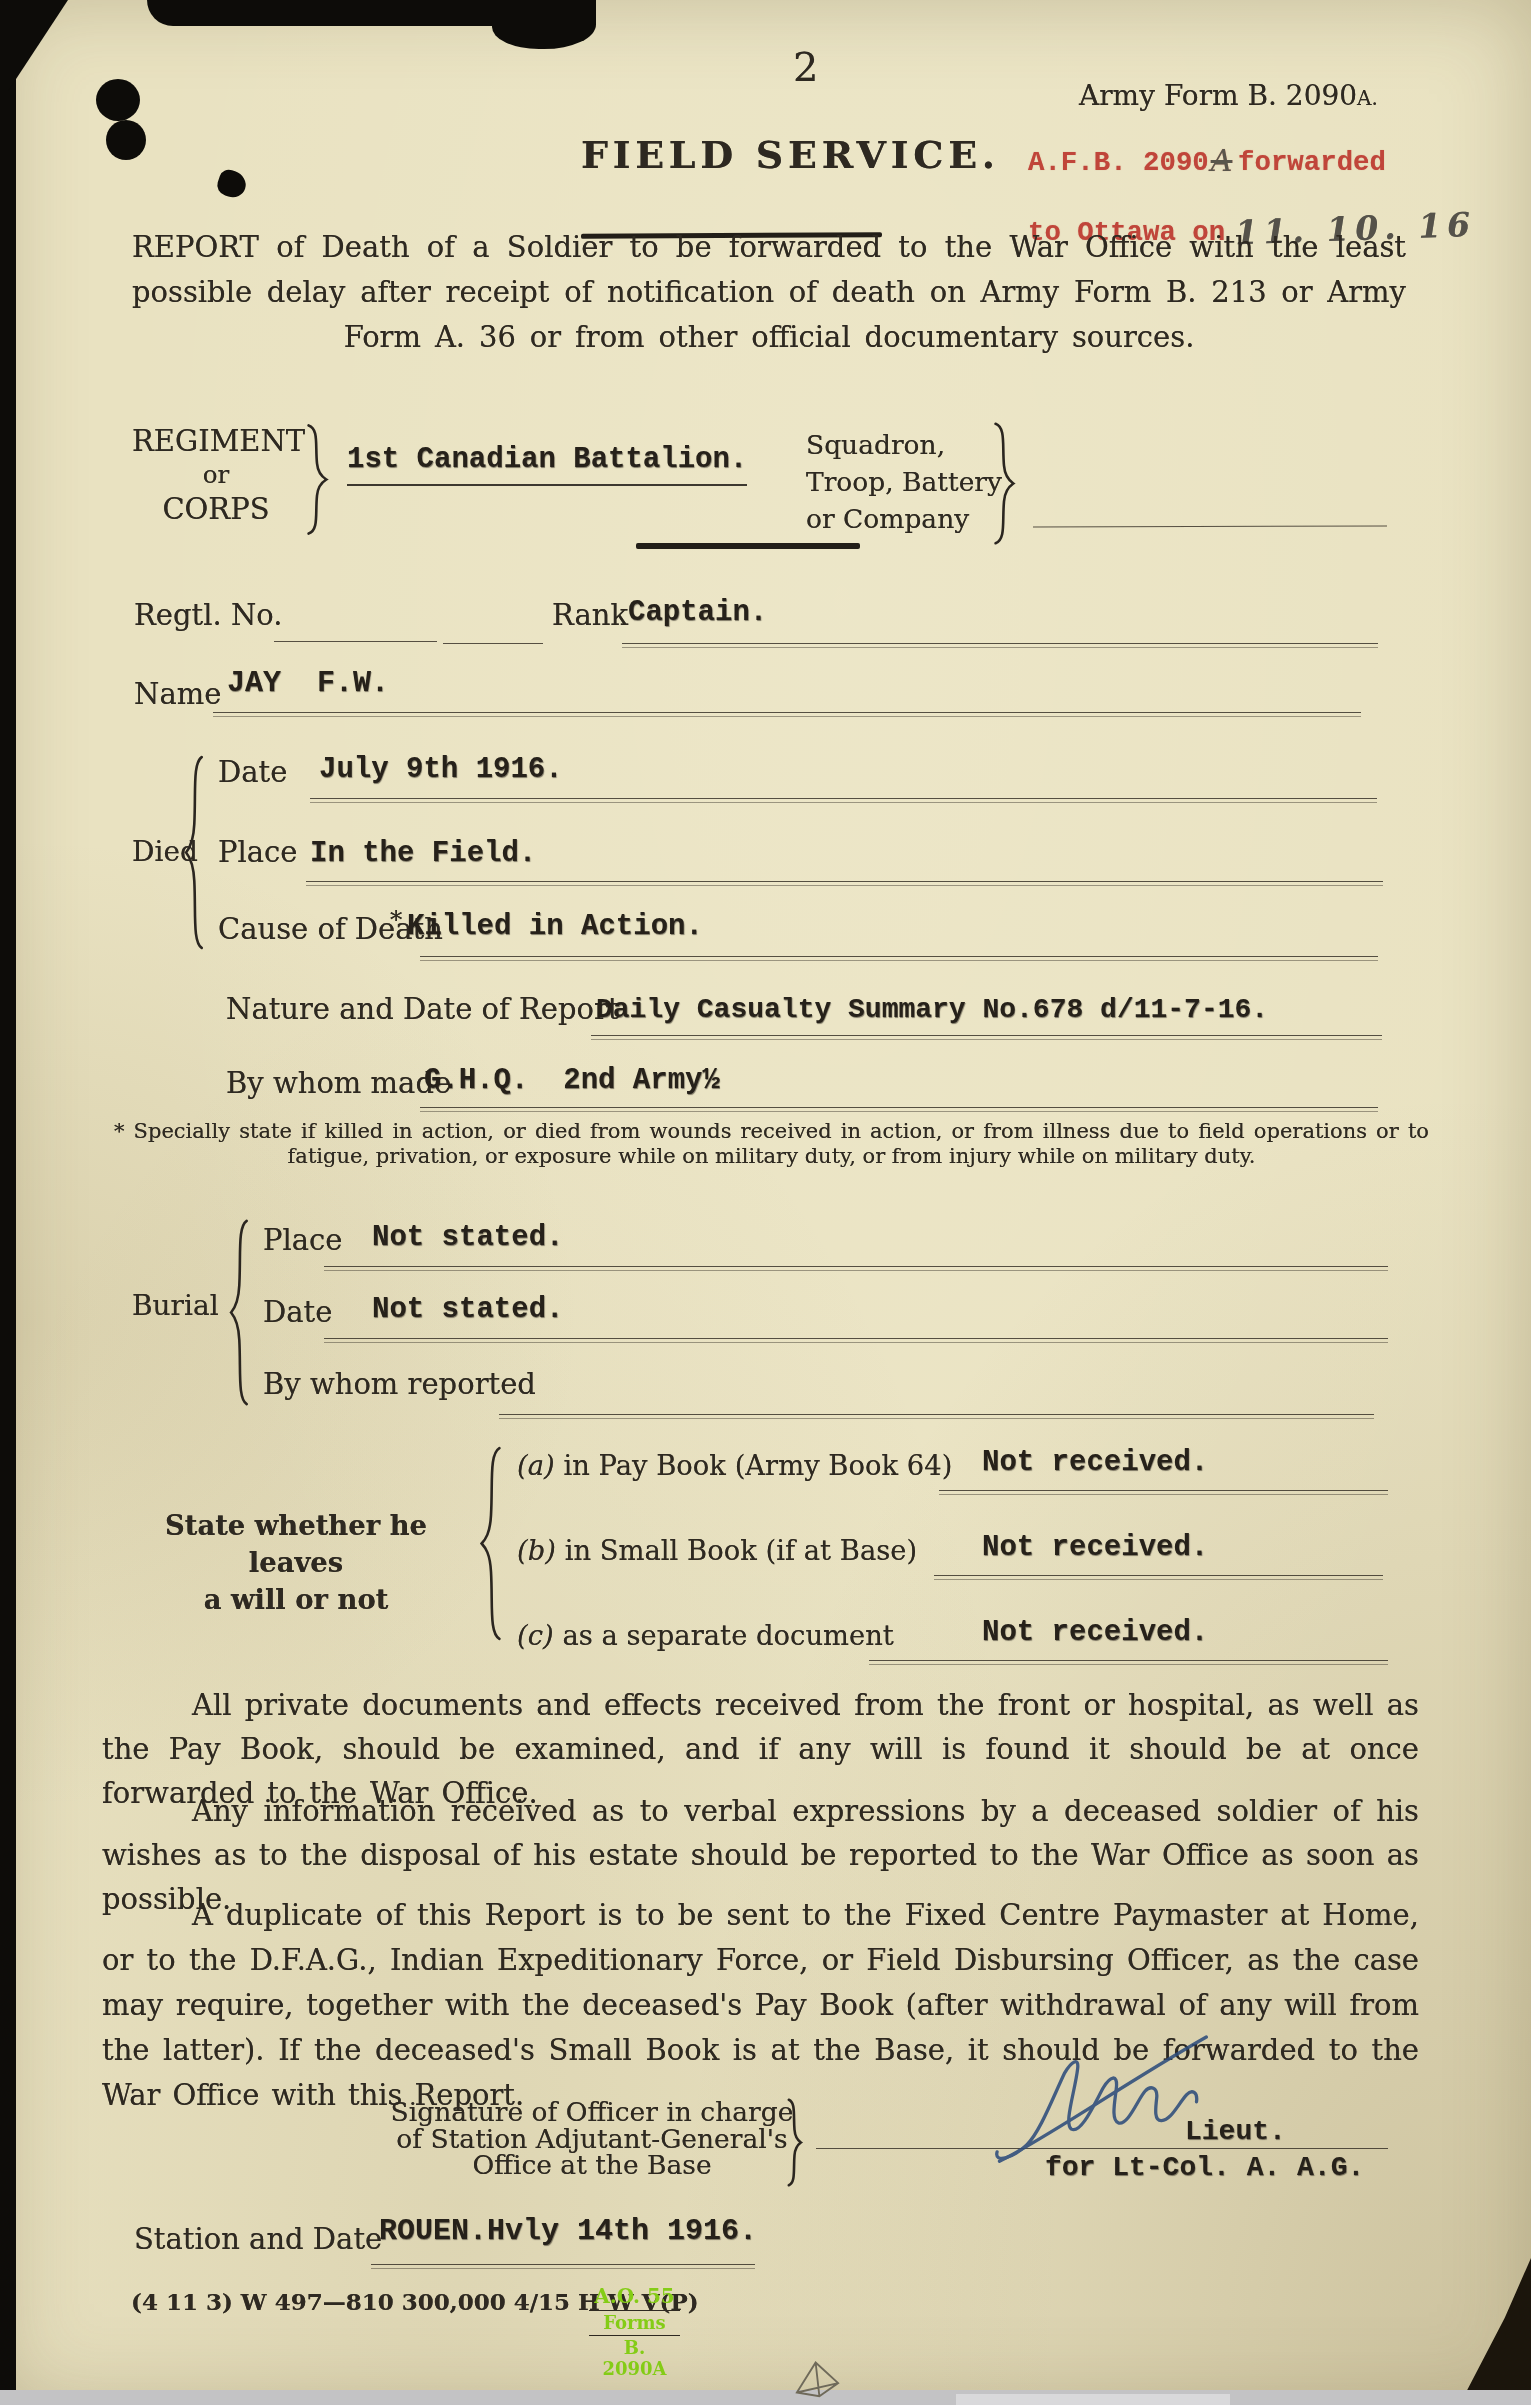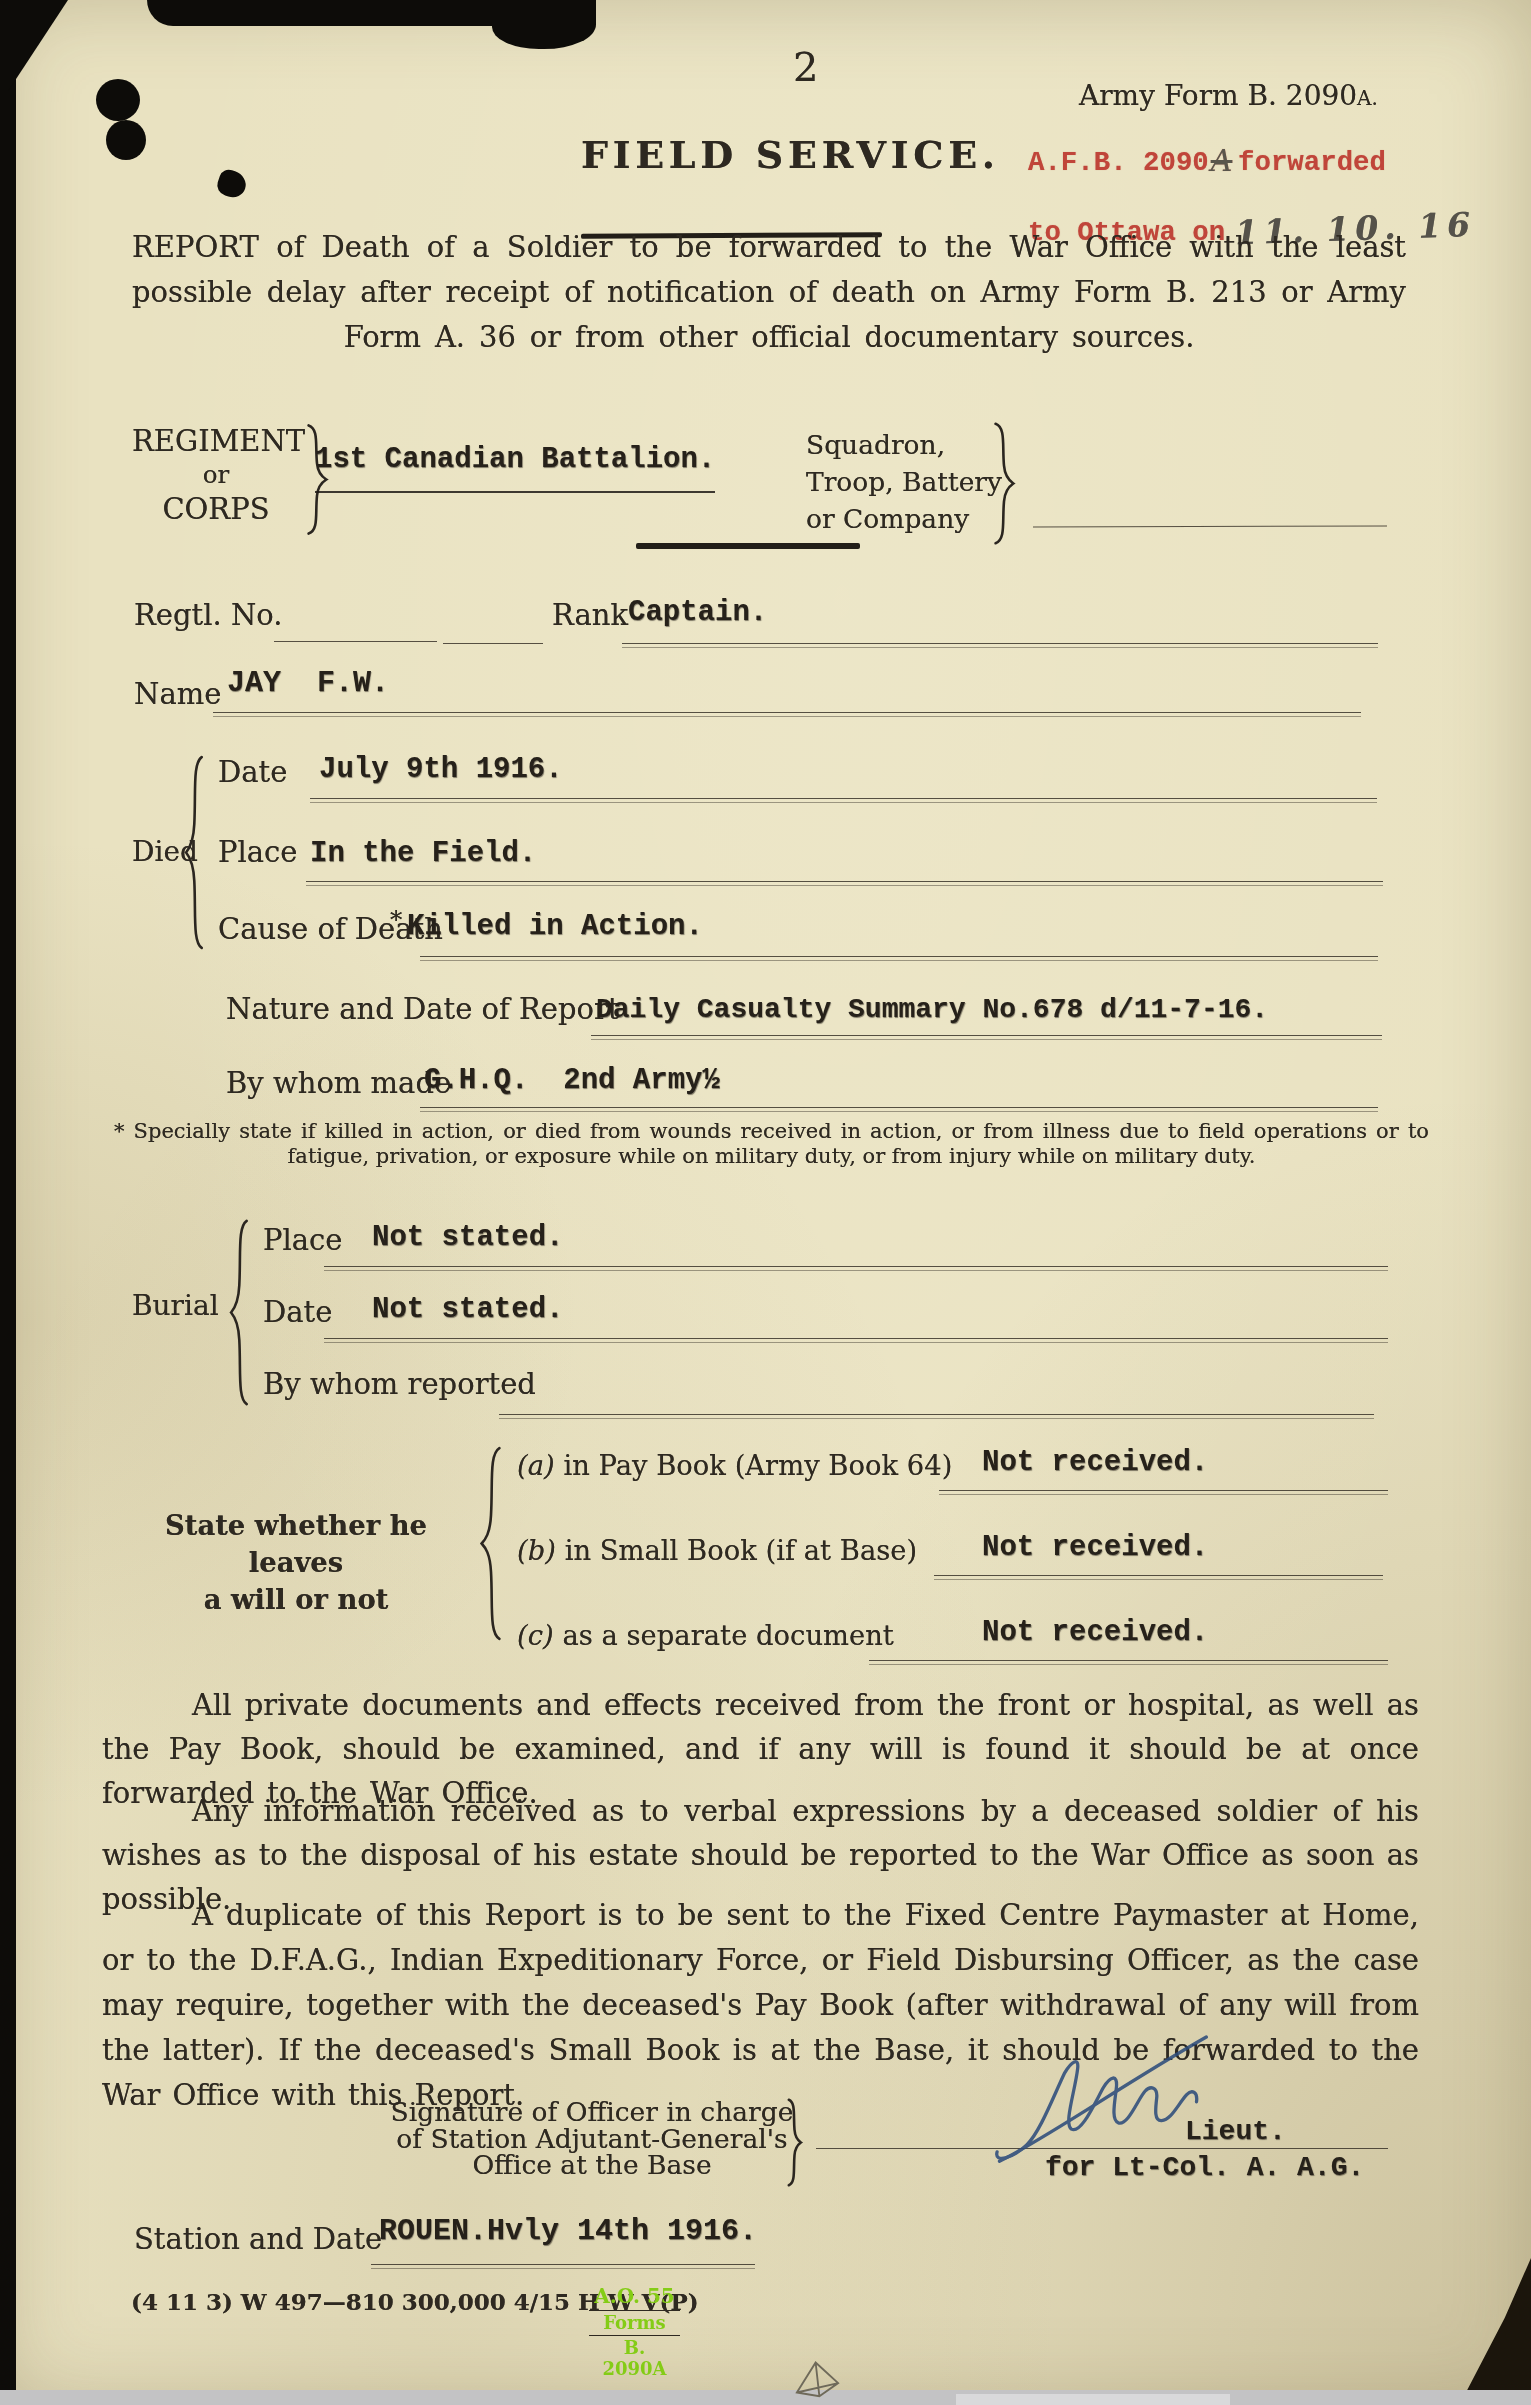--- a/index.html
+++ b/index.html
@@ -72,21 +72,21 @@
   <div class="para" style="left:132px;top:225px;width:1274px;line-height:45px;text-align-last:center;word-spacing:4.7px;">REPORT of Death of a Soldier to be forwarded to the War Office with the least possible delay after receipt of notification of death on Army Form B. 213 or Army Form A. 36 or from other official documentary sources.</div>
 
   <div class="lbl" style="left:132px;top:424px;width:168px;text-align:center;white-space:normal;line-height:34px;">
     <div>REGIMENT</div>
     <div style="font-size:24.6px;">or</div>
     <div>CORPS</div>
   </div>
   <svg class="brace" style="left:303px;top:422px;" width="28" height="115" viewBox="0 0 30 100" preserveAspectRatio="none">
       <path d="M6,3 C17,6 13,20 15,36 C16,45 21,48 25,50 C21,52 16,55 15,64 C13,80 17,94 6,97"></path>
     </svg>
-  <div class="type" style="left:315px;top:443px;border-bottom:2.8px solid rgba(30,26,21,.85);padding-bottom:15px;">1st Canadian Battalion.</div>
+  <div class="type" style="left:347px;top:443px;border-bottom:2.8px solid rgba(30,26,21,.85);padding-bottom:8px;">1st Canadian Battalion.</div>
   <div class="lbl" style="left:806px;top:426px;font-size:26.5px;white-space:normal;line-height:37px;">
     <div>Squadron,</div>
     <div>Troop, Battery</div>
     <div>or Company</div>
   </div>
   <svg class="brace" style="left:990px;top:420px;" width="28" height="127" viewBox="0 0 30 100" preserveAspectRatio="none">
       <path d="M6,3 C17,6 13,20 15,36 C16,45 21,48 25,50 C21,52 16,55 15,64 C13,80 17,94 6,97"></path>
     </svg>
   <div class="rule" style="left:1033px;top:526px;width:354px;transform:rotate(-0.2deg);"></div>
   <div class="thickrule" style="left:636px;top:543px;width:224px;height:5.7px;"></div>

